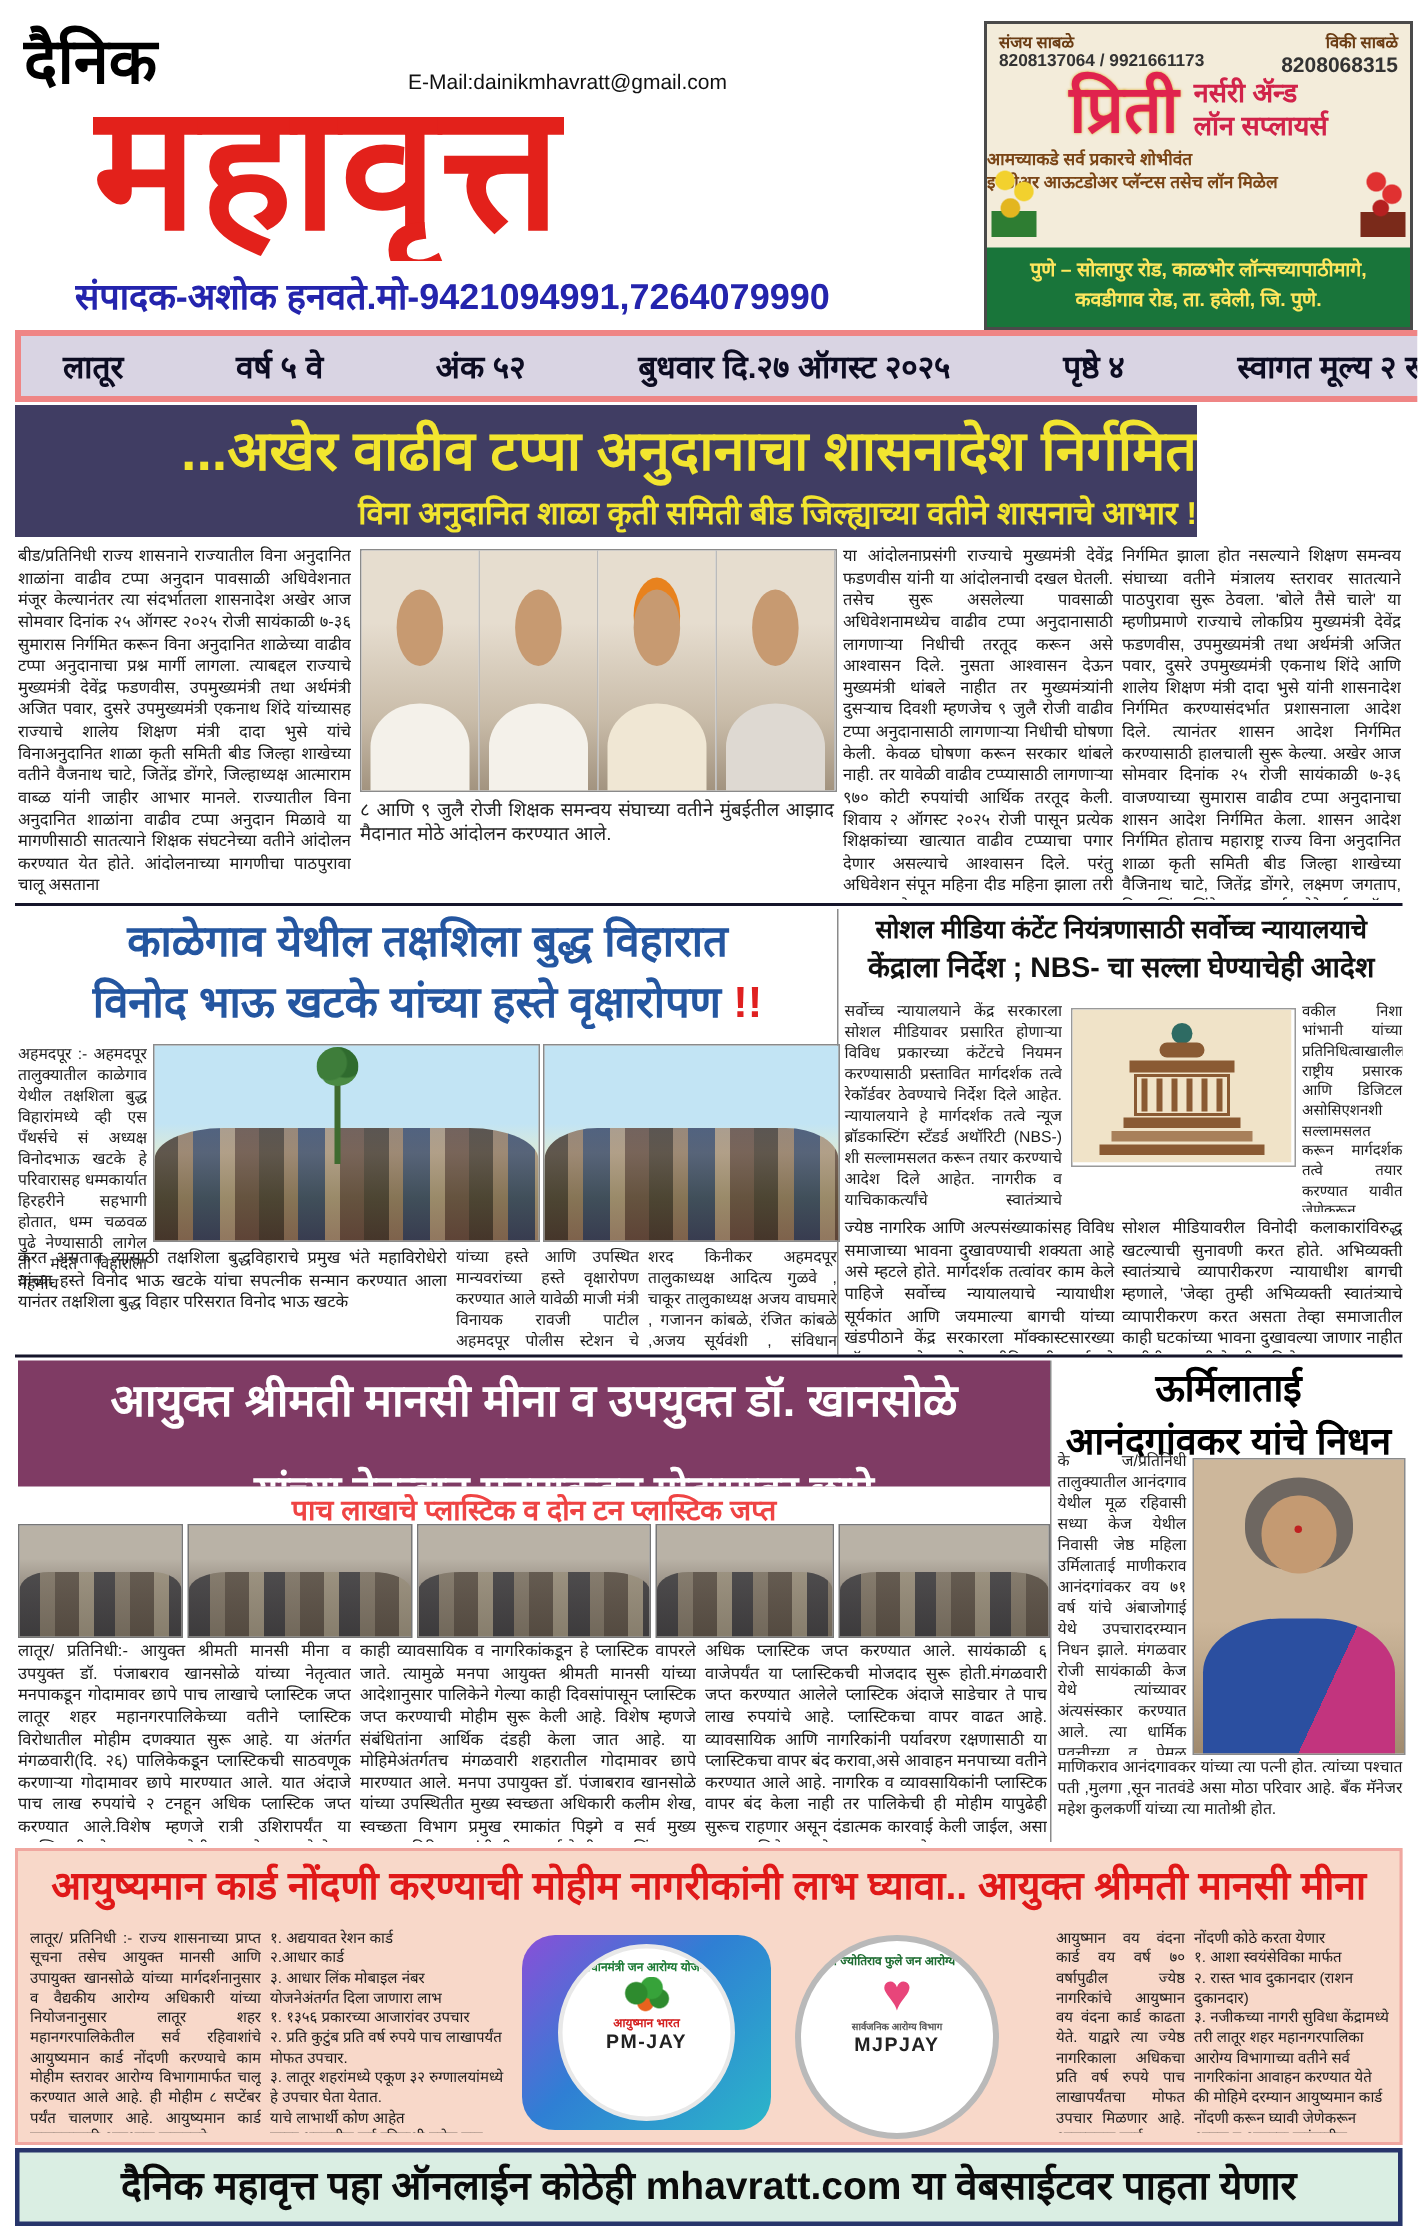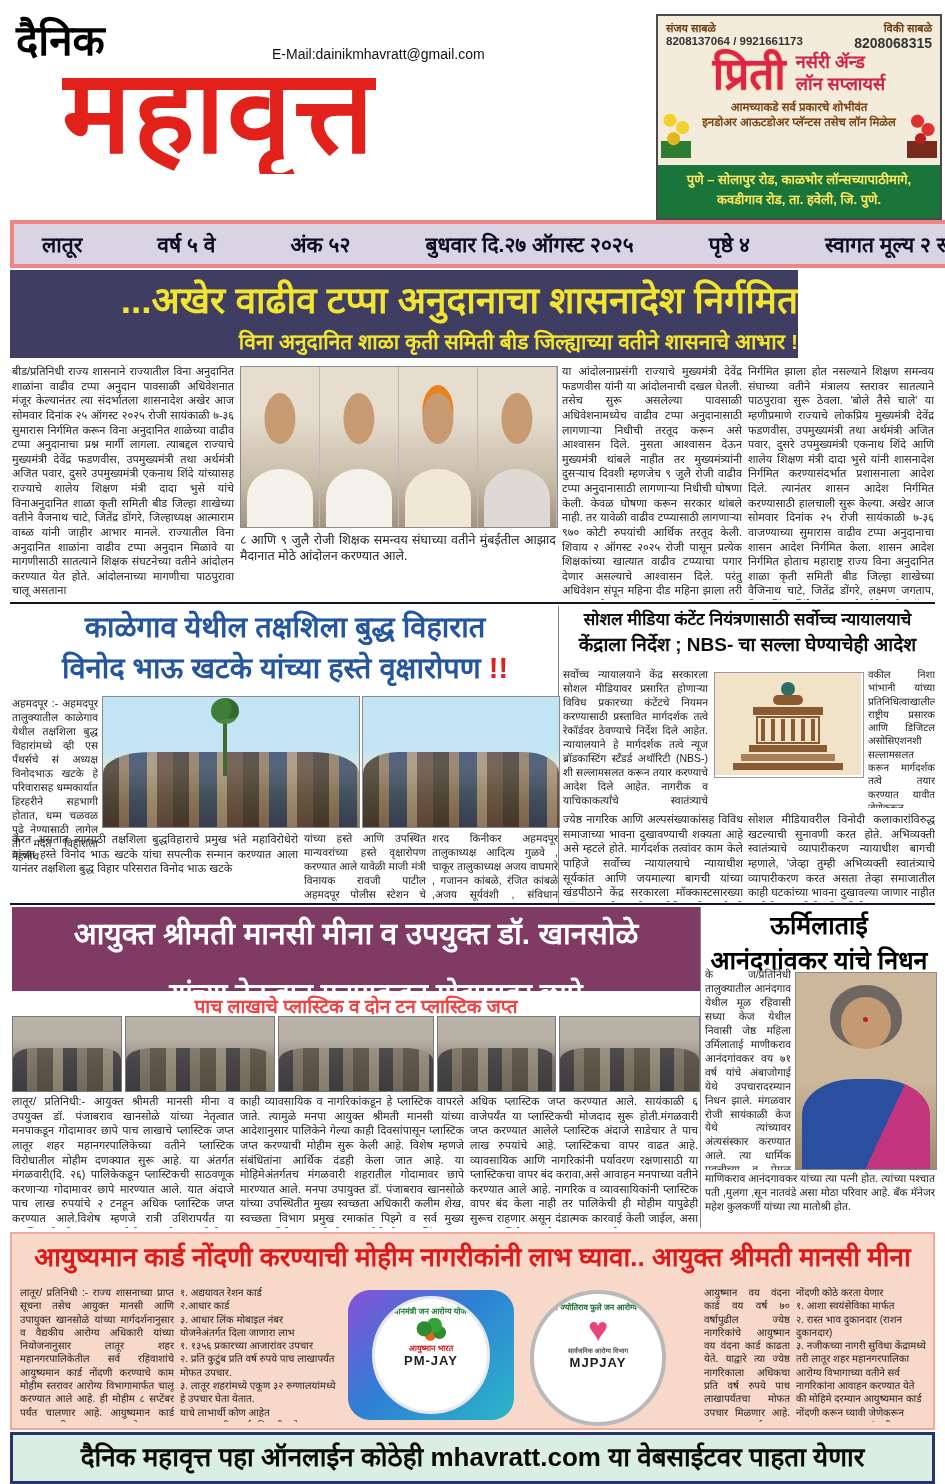--- a/index.html
+++ b/index.html
@@ -14,21 +14,21 @@
   .mast-title{left:62px;top:52px;font-size:116px;font-weight:bold;color:#e3211b;letter-spacing:2px;line-height:1.05;}
   .editor{left:50px;top:180px;font-size:24px;font-weight:bold;color:#2424ad;}
   
   .adcard{left:656px;top:14px;width:282px;height:202px;background:#f3ecda;border:2px solid #4a4a4a;overflow:hidden;}
   .ad-top{display:flex;justify-content:space-between;padding:4px 8px 0;}
   .ad-top .nm{font-size:11px;font-weight:bold;color:#6b3d14;}
   .ad-top .ph-no{font-size:11.5px;font-weight:bold;color:#333;}
   .ad-brand{display:flex;justify-content:center;align-items:center;gap:10px;margin-top:1px;}
   .ad-brand .big{font-size:44px;font-weight:bold;color:#e0234e;text-shadow:0 0 2px #d9a520;line-height:1;}
   .ad-brand .subs{font-size:18px;font-weight:bold;color:#d1234a;line-height:1.2;}
-  .ad-tag{text-align:center;font-size:11.5px;font-weight:bold;color:#7a4516;line-height:1.3;margin-top:4px;}
+  .ad-tag{font-size:11.5px;font-weight:bold;color:#7a4516;line-height:1.3;margin-top:4px;}
   .ad-green{position:absolute;bottom:0;left:0;right:0;height:48px;background:#19753a;color:#ffe75e;
             font-weight:bold;font-size:13px;text-align:center;padding-top:5px;line-height:1.5;}
   .fl{position:absolute;width:30px;height:46px;}
   .fl-l{left:3px;top:96px;background:
         radial-gradient(circle at 30% 18%,#f2d12e 0 6px,transparent 7px),
         radial-gradient(circle at 72% 34%,#f2d12e 0 6px,transparent 7px),
         radial-gradient(circle at 42% 58%,#e3b61f 0 6px,transparent 7px),
         linear-gradient(transparent 62%,#2e7d32 62%);}
   .fl-r{right:3px;top:96px;background:
         radial-gradient(circle at 35% 20%,#e03131 0 6px,transparent 7px),
@@ -122,20 +122,21 @@
   .courtbox{left:714px;top:672px;width:148px;height:104px;border:1px solid #999;}
 </style>
 </head>
 <body>
 
 <div id="page">
 
   <div class="abs daily">दैनिक</div>
   <div class="abs email">E-Mail:dainikmhavratt@gmail.com</div>
   <div class="abs mast-title nowrap">महावृत्त</div>
+  <div class="abs editor nowrap">संपादक-अशोक हनवते.मो-9421094991,7264079990</div>
 
   <div class="abs adcard">
     <div class="ad-top">
       <div>
         <div class="nm">संजय साबळे</div>
         <div class="ph-no">8208137064 / 9921661173</div>
       </div>
       <div style="text-align:right">
         <div class="nm">विकी साबळे</div>
         <div class="ph-no" style="font-size:14px">8208068315</div>

